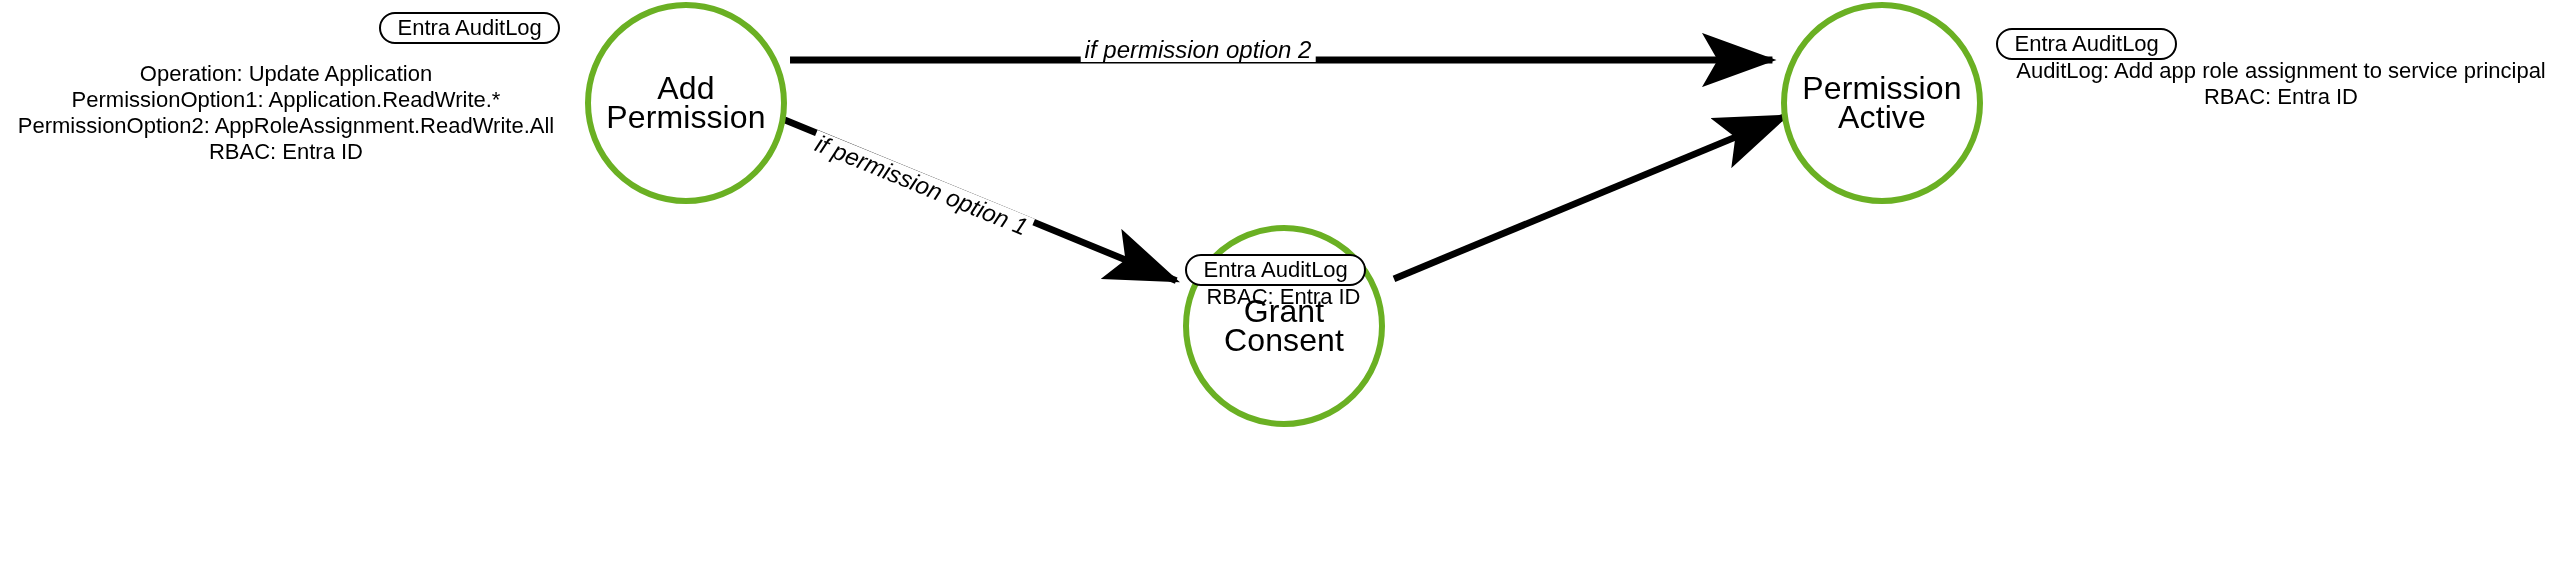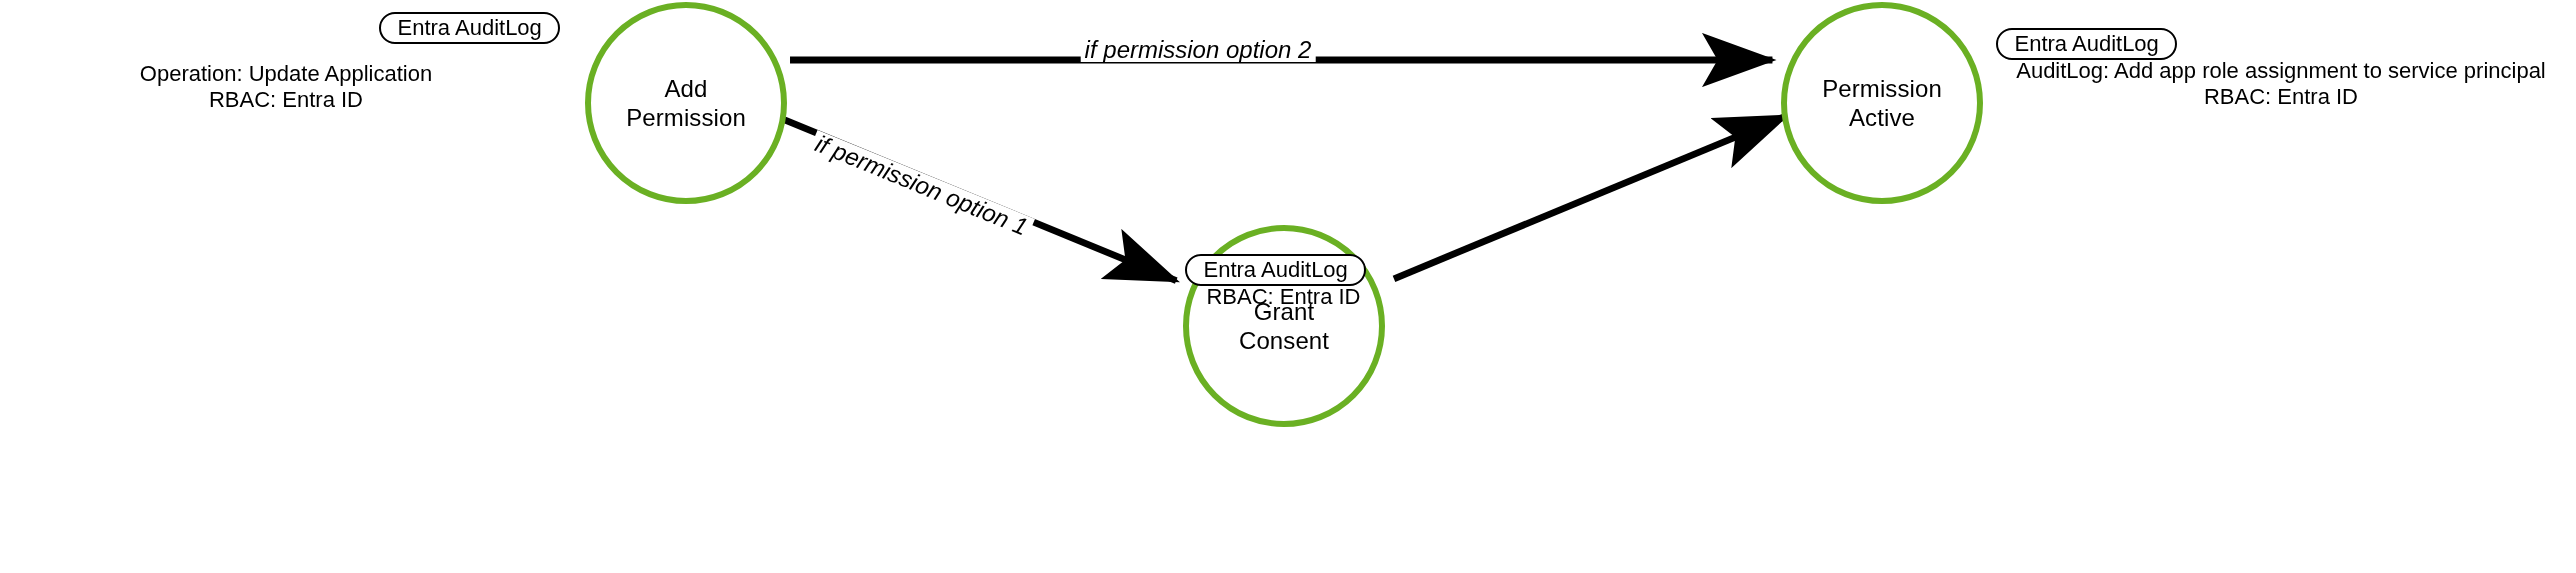--- a/index.html
+++ b/index.html
@@ -32,21 +32,21 @@
     position: absolute;
     border-radius: 50%;
     background: #ffffff;
     display: flex;
     align-items: center;
     justify-content: center;
     box-sizing: border-box;
   }
   .node .node-label {
     text-align: center;
-    font-size: 24px;
+    font-size: 32px;
     line-height: 29px;
     color: #000000;
     white-space: pre-line;
     letter-spacing: 0.1px;
   }
   
   .pill {
     position: absolute;
     box-sizing: border-box;
     border: 2.2px solid #000000;
@@ -114,20 +114,22 @@
     <div class="node-label">Add
 Permission</div>
   </div>
 
   <div class="pill" style="left:379px; top:11.6px;">
     <span class="pill-text">Entra AuditLog</span>
   </div>
 
   <div class="annot center" style="left:0px; top:61px; width:572px;">
     <span class="annot-line">Operation: Update Application</span>
+    <span class="annot-line">PermissionOption1: Application.ReadWrite.*</span>
+    <span class="annot-line">PermissionOption2: AppRoleAssignment.ReadWrite.All</span>
     <span class="annot-line">RBAC: Entra ID</span>
   </div>
 
   <div class="node" style="left:1183px; top:225px; width:202px; height:202px; border:6.8px solid #6ab023;">
     <div class="node-label">Grant
 Consent</div>
   </div>
 
   <div class="pill" style="left:1185px; top:254px;">
     <span class="pill-text">Entra AuditLog</span>

